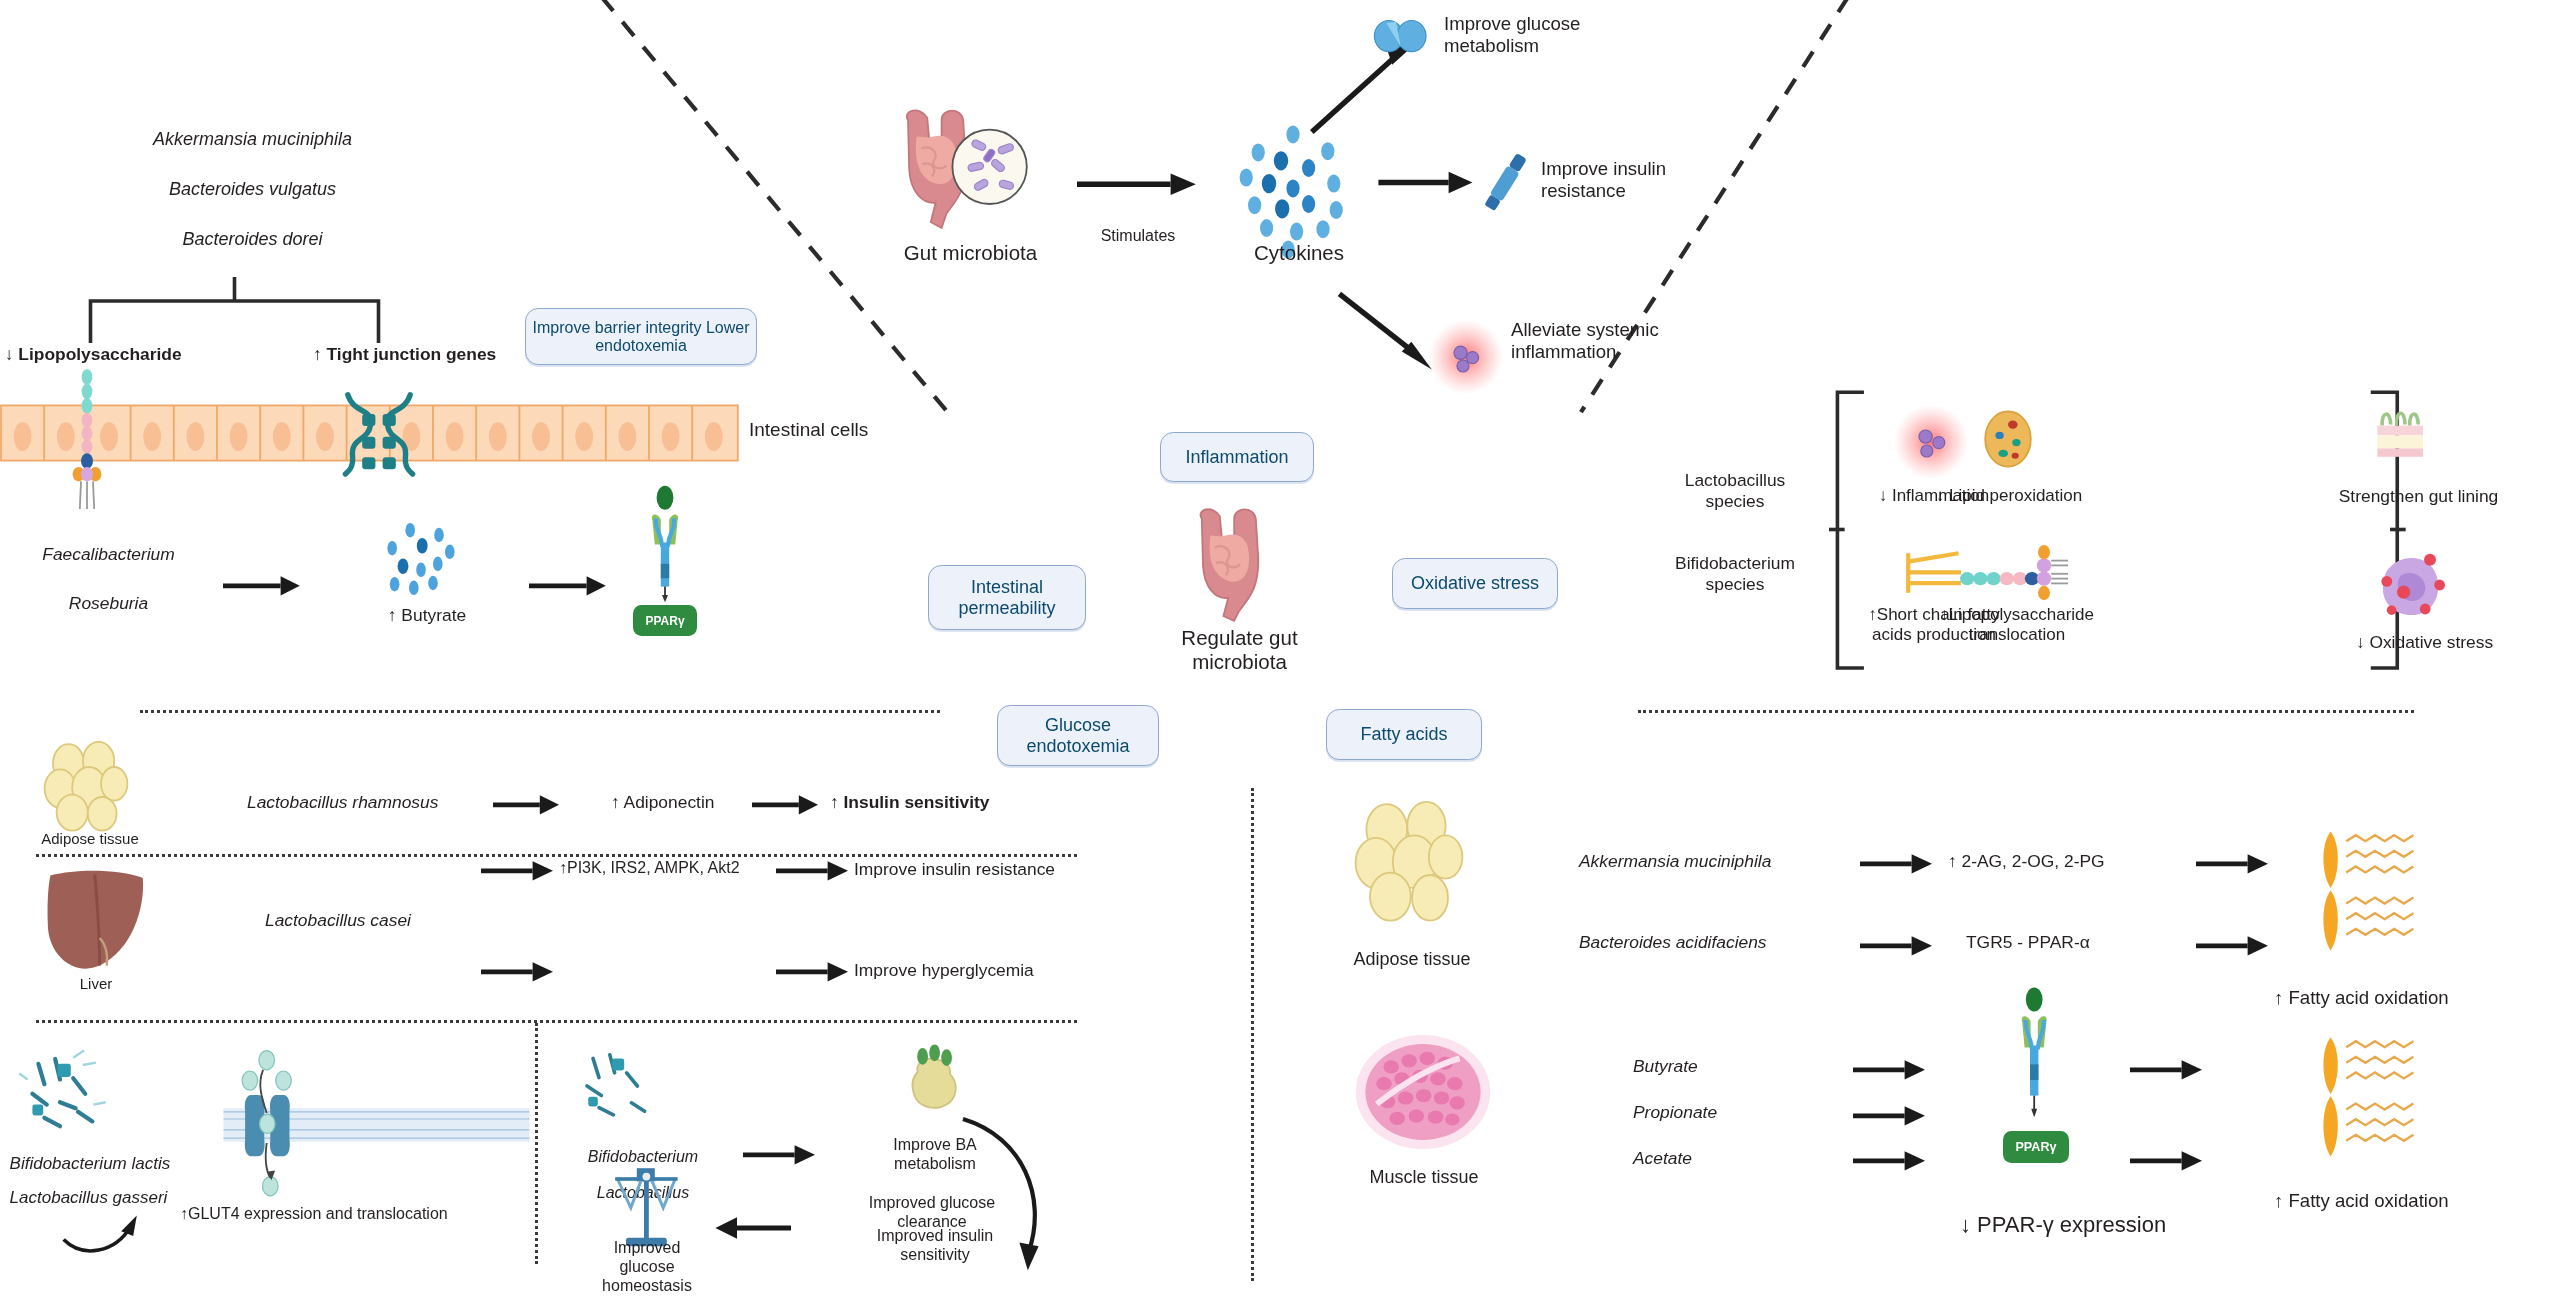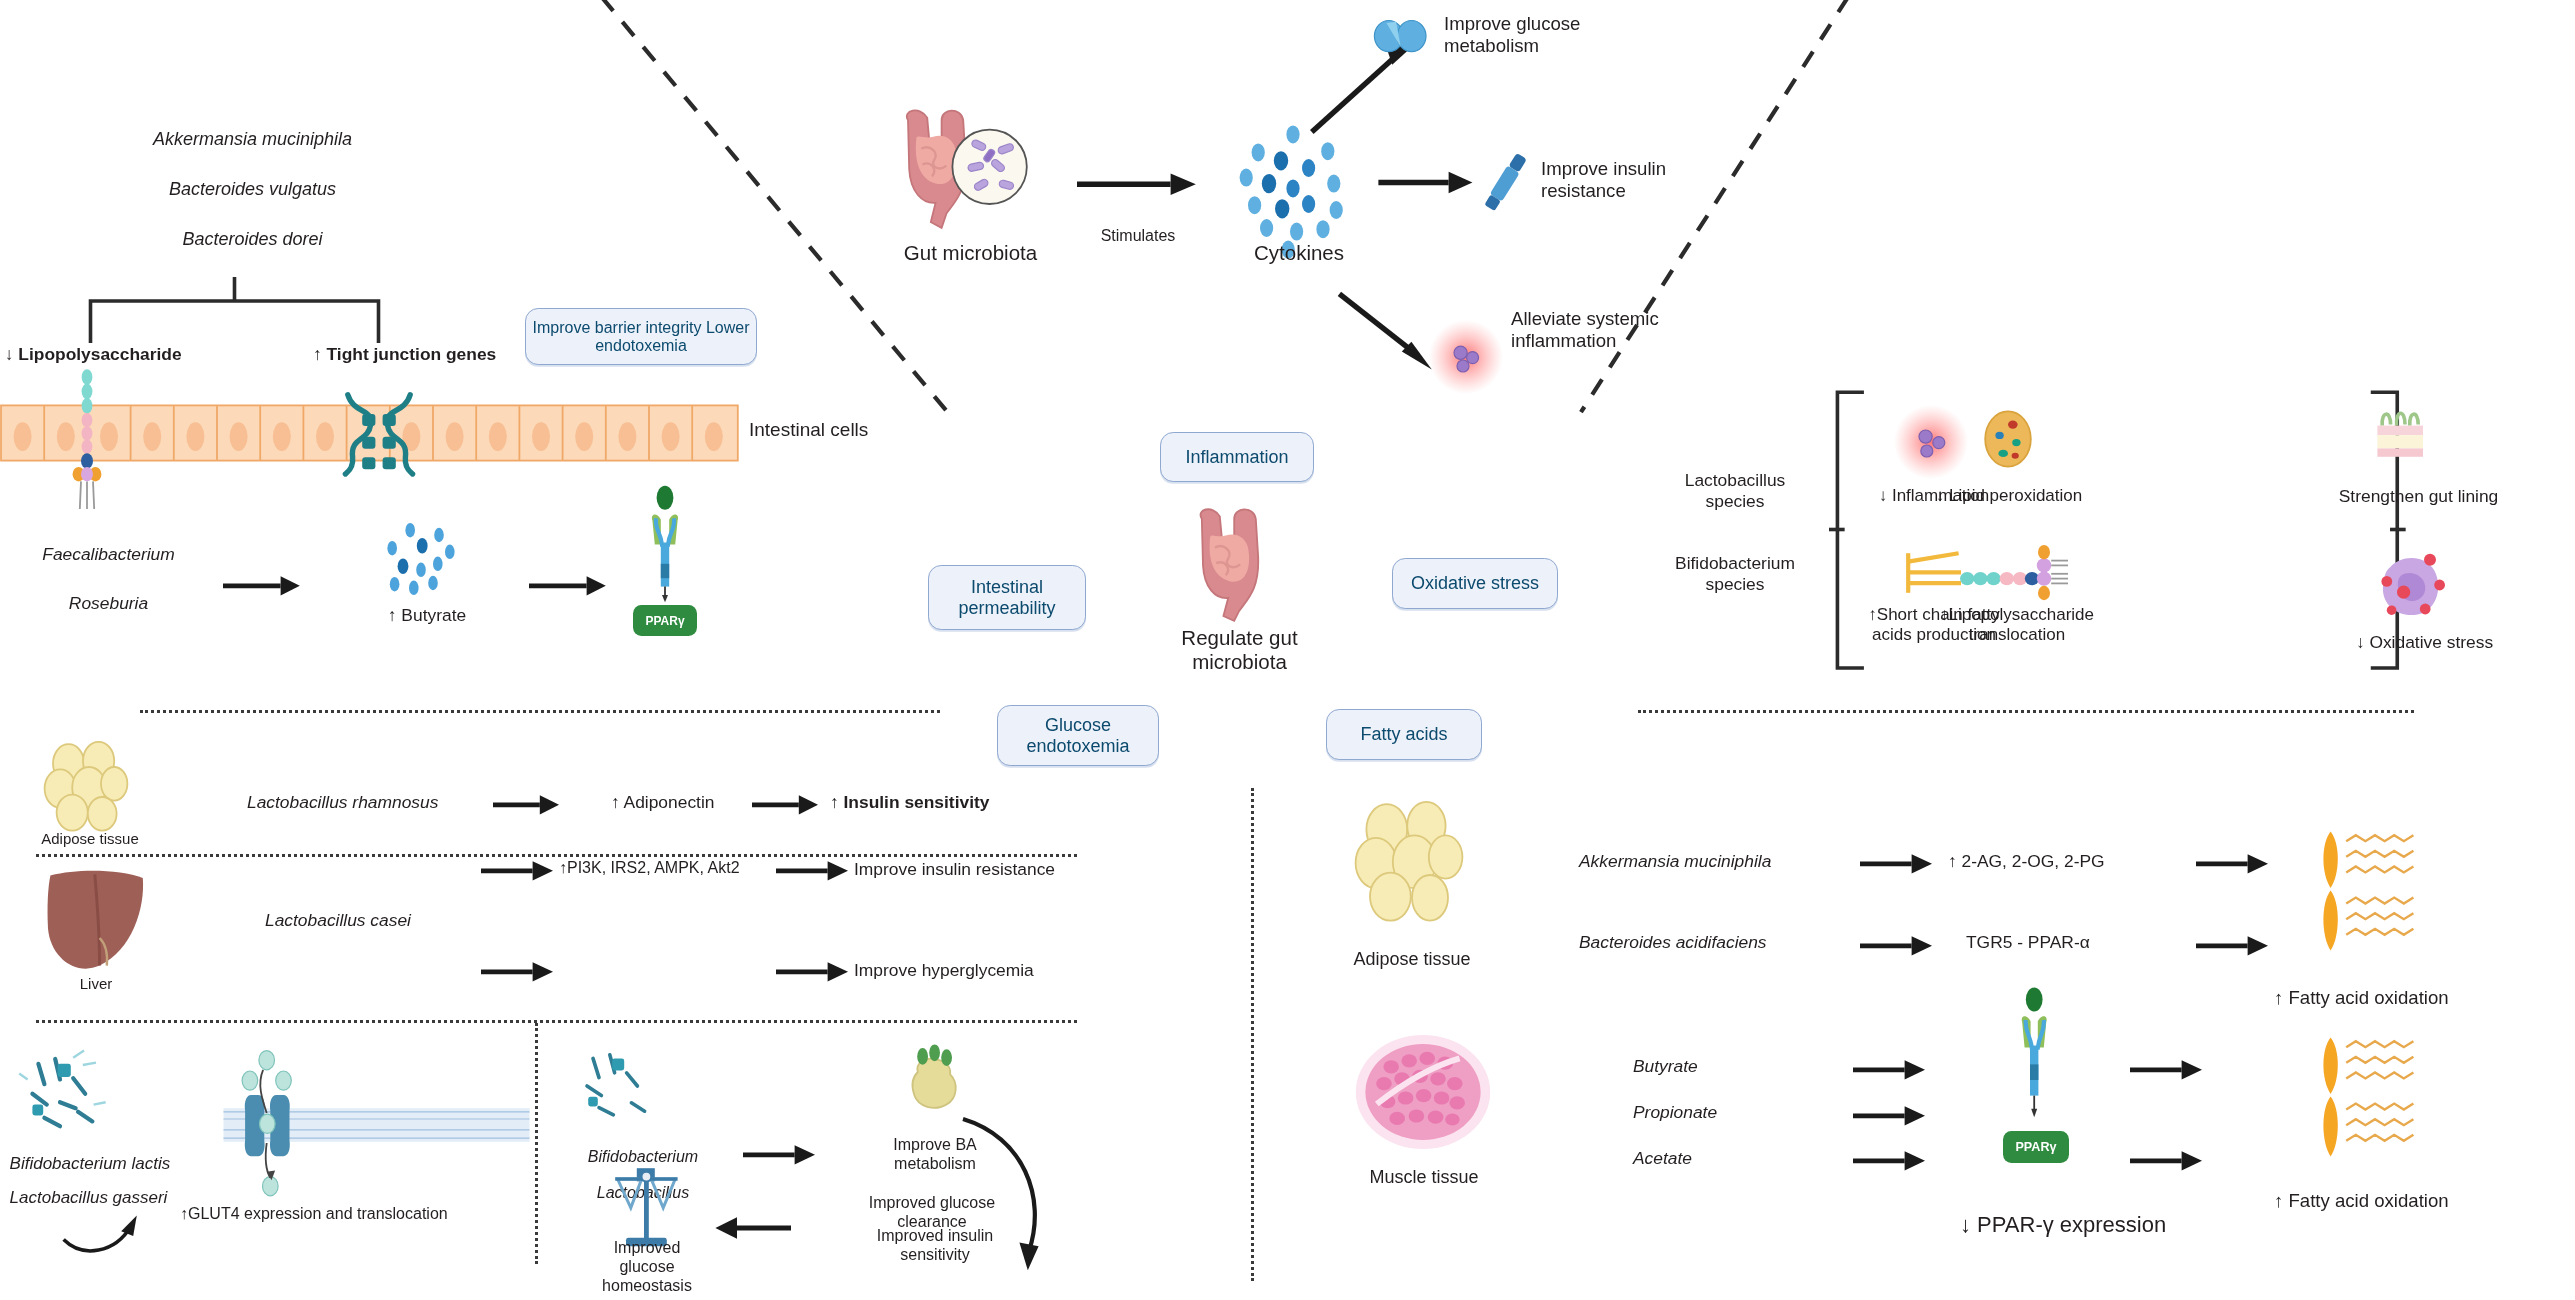--- a/index.html
+++ b/index.html
@@ -266,21 +266,21 @@
           <stop offset="100%" stop-color="#ff8f8f" stop-opacity="0"></stop>
         </radialGradient>
       </defs>
     <circle cx="65" cy="65" r="62" fill="url(#infgrad)"></circle>
     <g fill="#9b7bc9" stroke="#7c5fb0" stroke-width="2">
       <circle cx="56" cy="58" r="11"></circle>
         <circle cx="76" cy="66" r="10"></circle>
         <circle cx="60" cy="80" r="10"></circle>
     </g>
   </svg>
-  <div class="abs txt" style="left:1511px;top:308px;font-size:18.6px;">Alleviate systemic
+  <div class="abs txt" style="left:1511px;top:319px;font-size:18.6px;">Alleviate systemic
 inflammation</div>
 
   <div class="abs txt ctr" style="left:1660px;top:470px;width:150px;font-size:17.4px;">Lactobacillus
 species</div>
   <div class="abs txt ctr" style="left:1660px;top:553px;width:150px;font-size:17.4px;">Bifidobacterium
 species</div>
 
   <svg class="abs" style="left:1829px;top:385px;width:614px;height:289px;" viewBox="0 0 1020 480" width="614" height="289">
     <path d="M 58 12 L 14 12 L 14 470 L 58 470" fill="none" stroke="#2b2b2b" stroke-width="6"></path>
     <path d="M 900 12 L 944 12 L 944 470 L 900 470" fill="none" stroke="#2b2b2b" stroke-width="6"></path>

